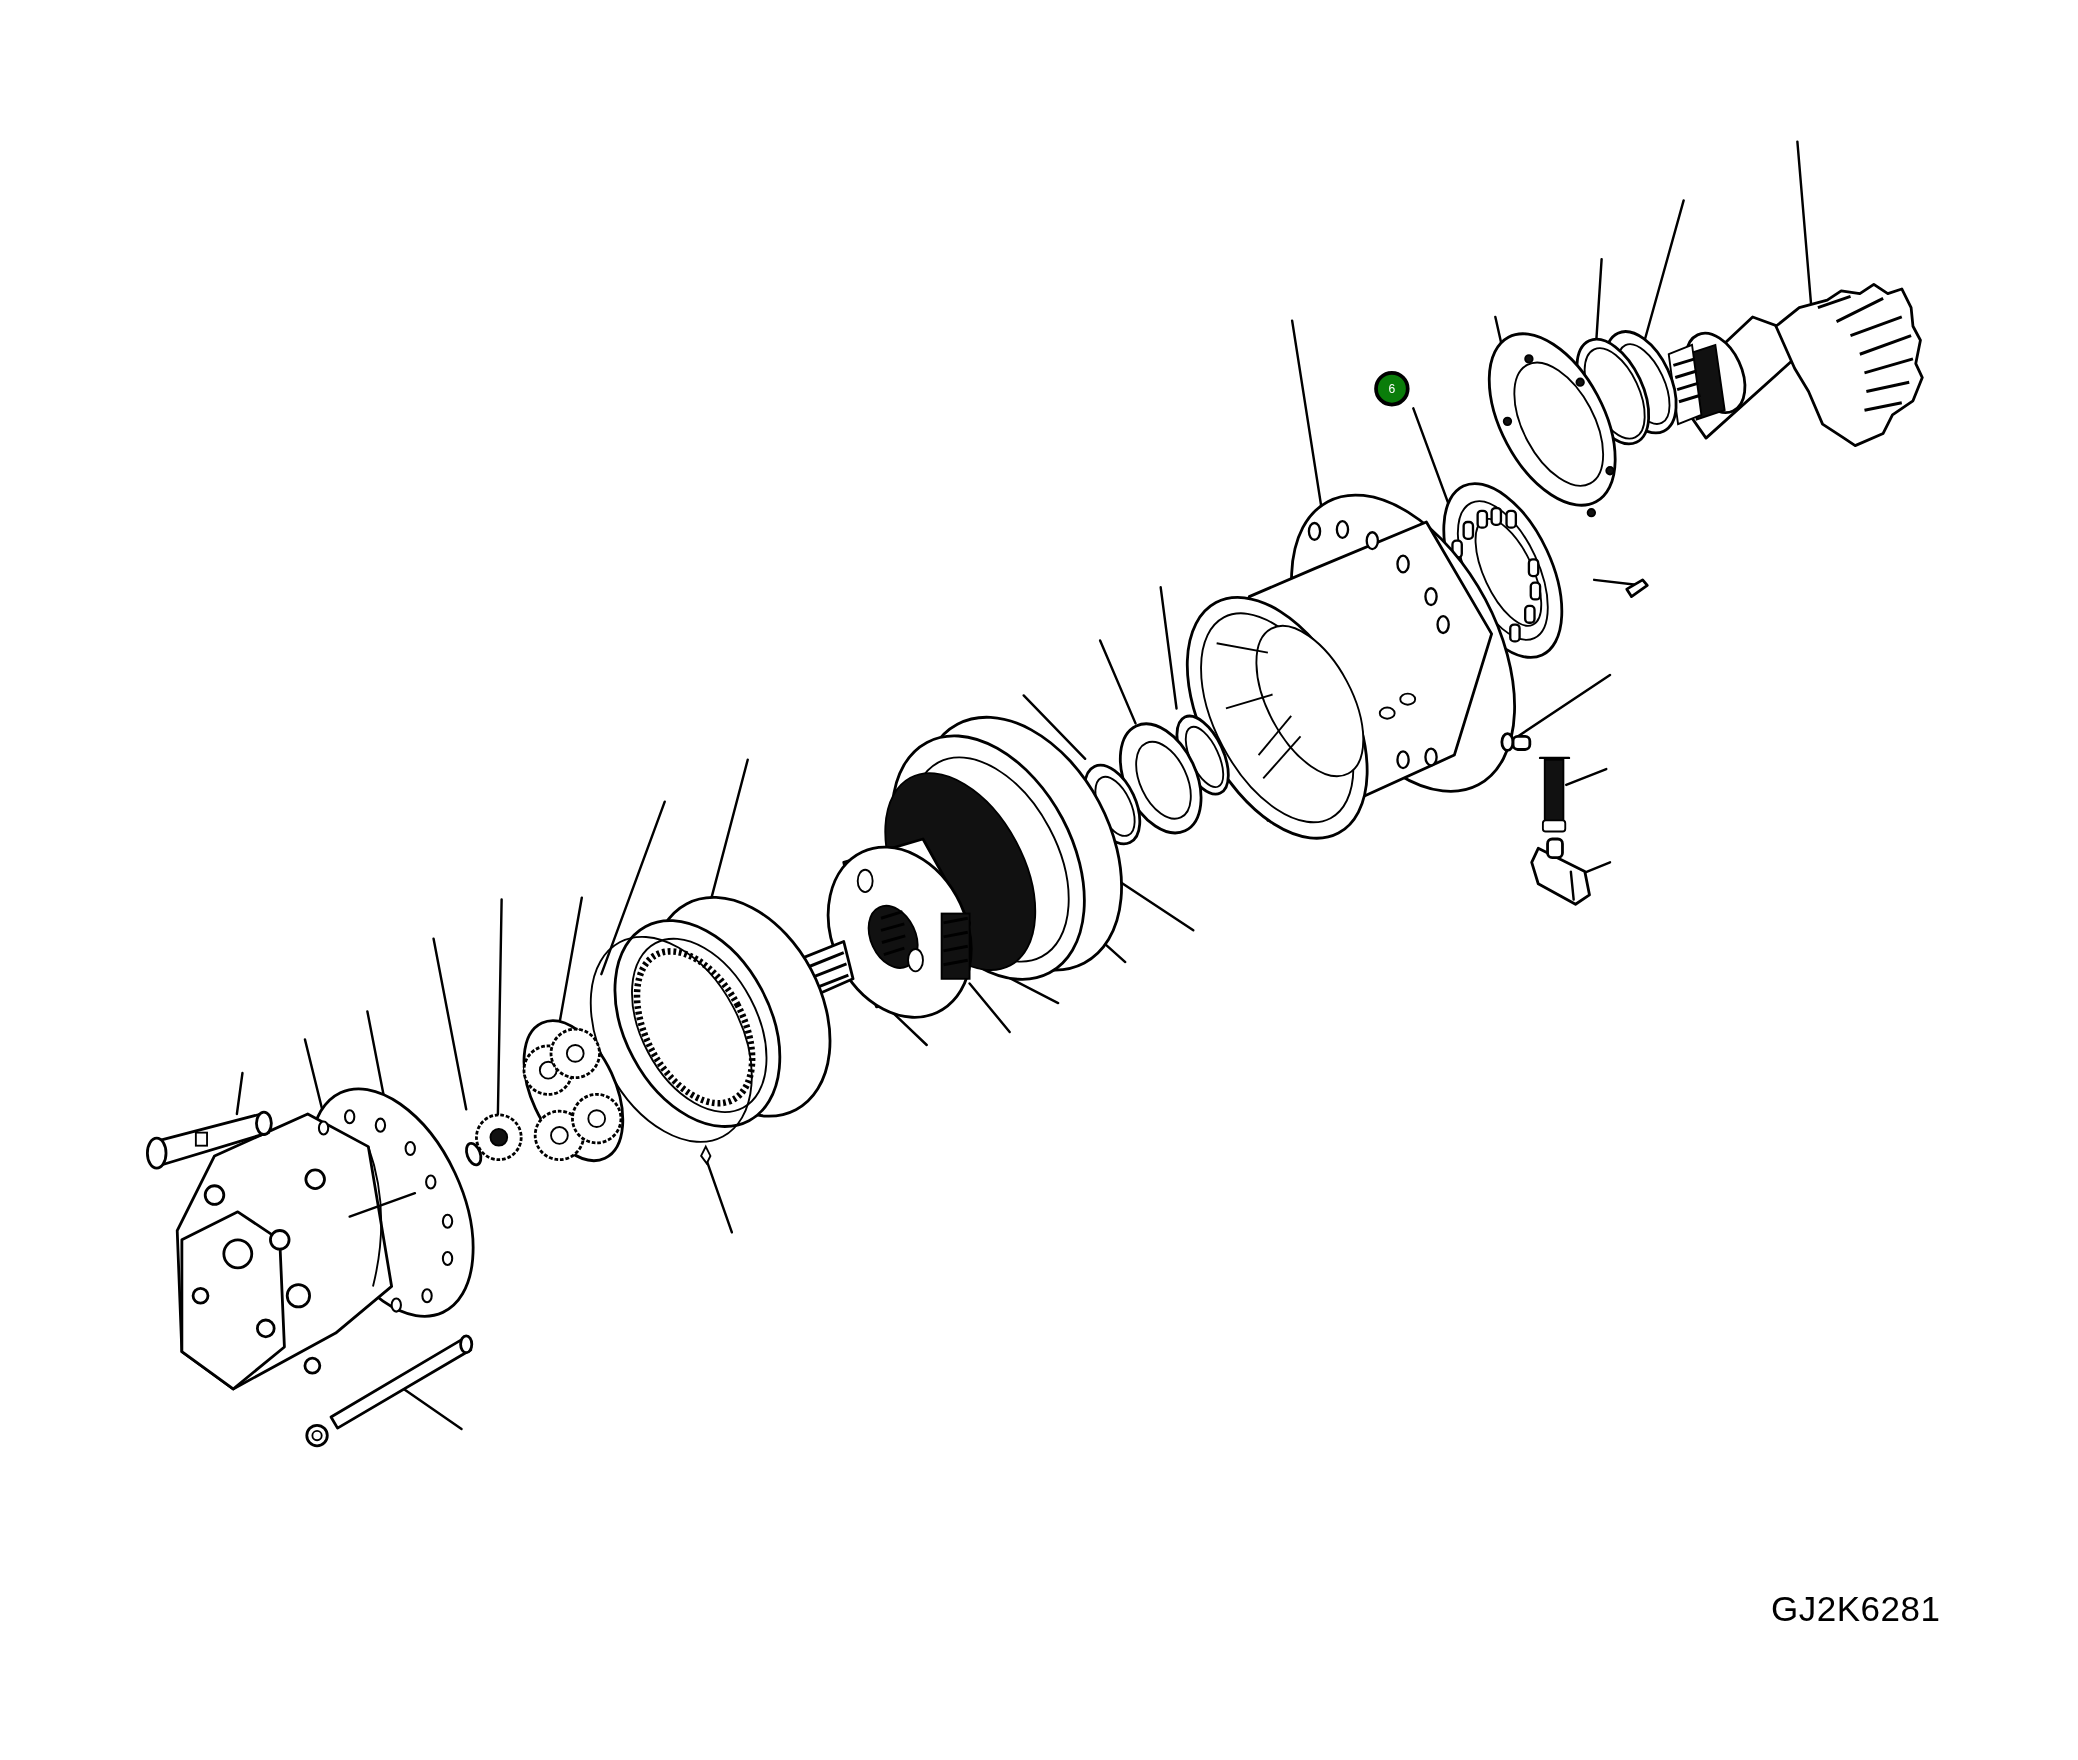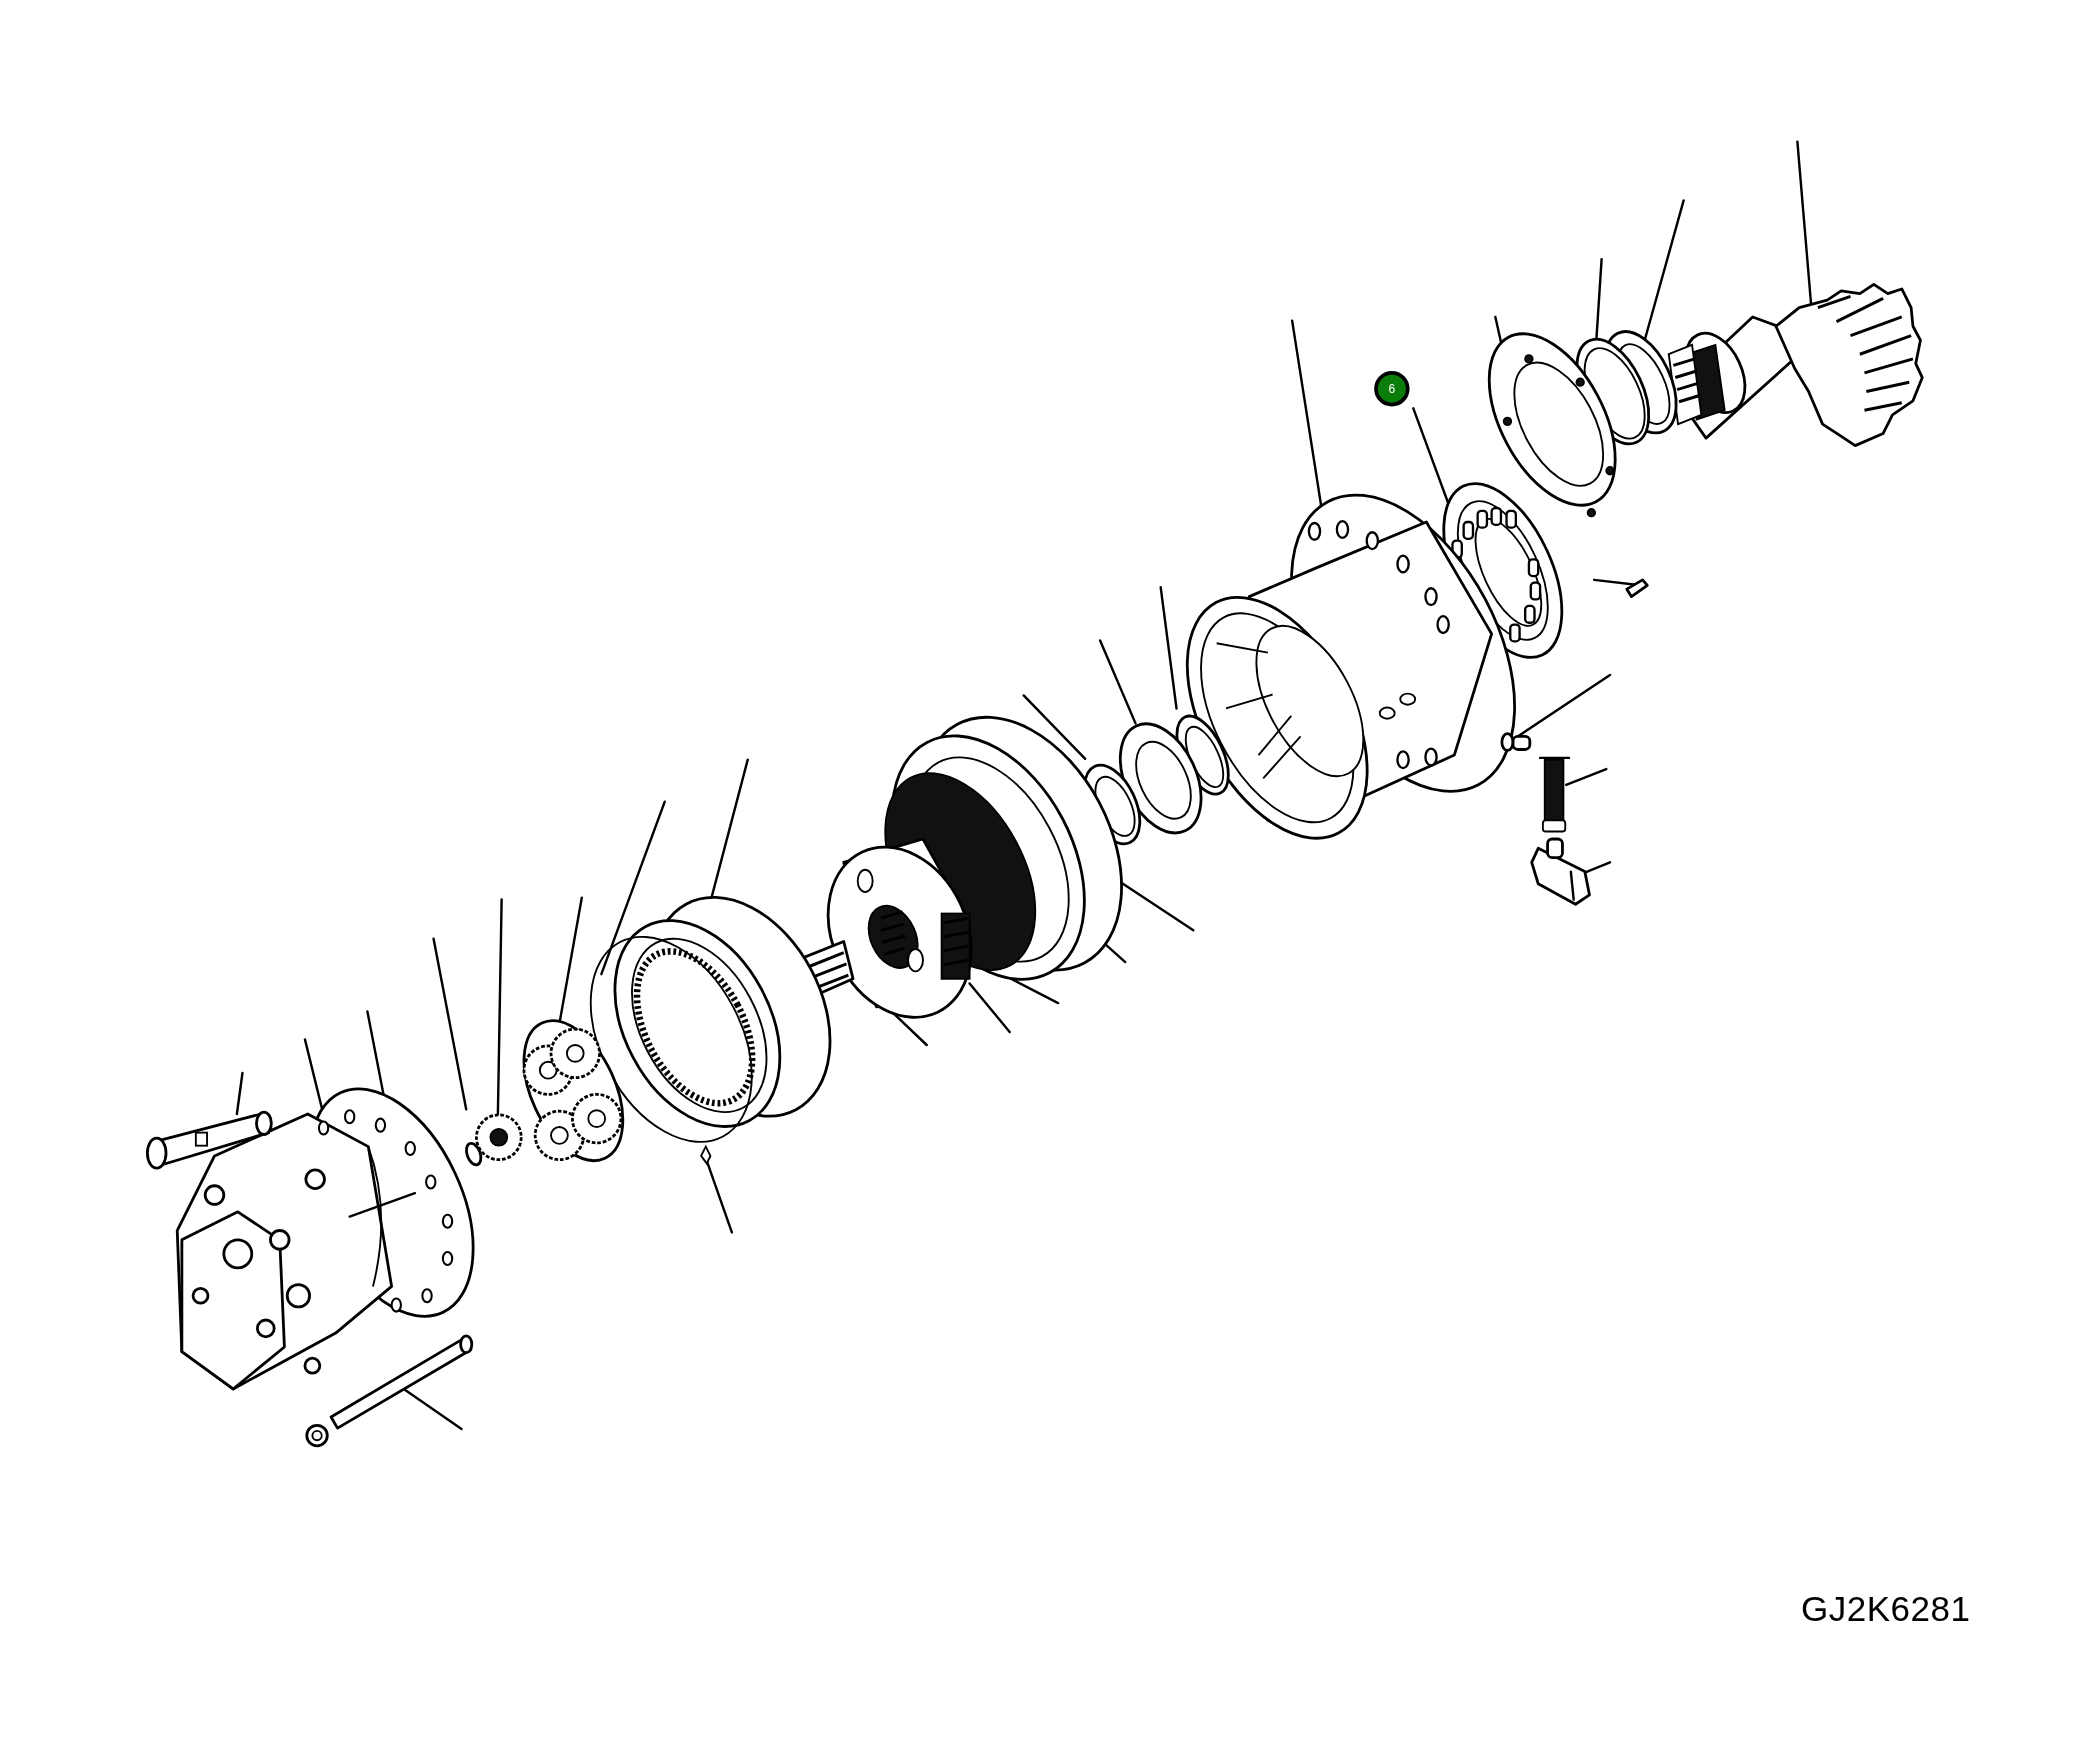--- a/index.html
+++ b/index.html
@@ -11,21 +11,20 @@
     .part { stroke: #000; stroke-width: 3; fill: #fff; stroke-linejoin: round; }
     .part-thin { stroke: #000; stroke-width: 2; fill: #fff; }
     .dark { fill: #111; stroke: #000; stroke-width: 2; }
     .teeth { stroke: #000; stroke-width: 3.2; fill: none; }
     .callout-circle { stroke: #000; stroke-width: 4; cursor: pointer; }
     .callout-text { fill: #ffffff; font-size: 13px; font-family: "Liberation Sans", sans-serif; }
     #drawing-id {
       position: absolute; left: 1771px; top: 1589px;
       font-size: 35px; color: #000; letter-spacing: 0.5px;
       font-family: "Liberation Sans", sans-serif;
-      margin-left: 30px;
     }
   </style>
 </head>
 <body>
 
 <svg id="diagram" viewBox="0 0 2230 1888" xmlns="http://www.w3.org/2000/svg">
 
   <g>
     <line class="ln" x1="1928" y1="152" x2="1943" y2="330"></line>
     <line class="ln" x1="1806" y1="215" x2="1760" y2="380"></line>

